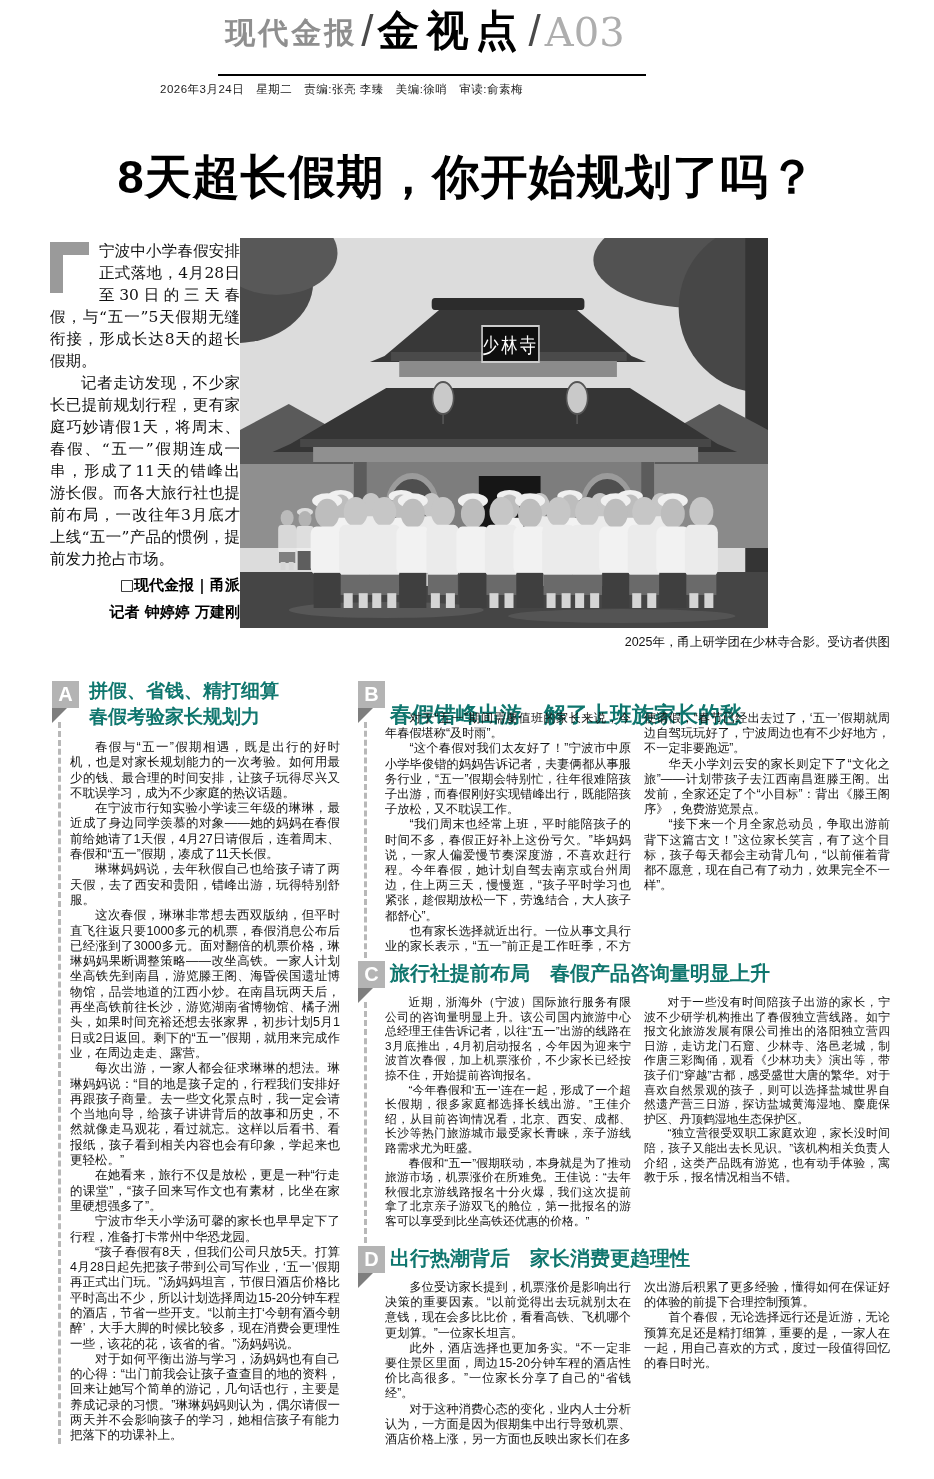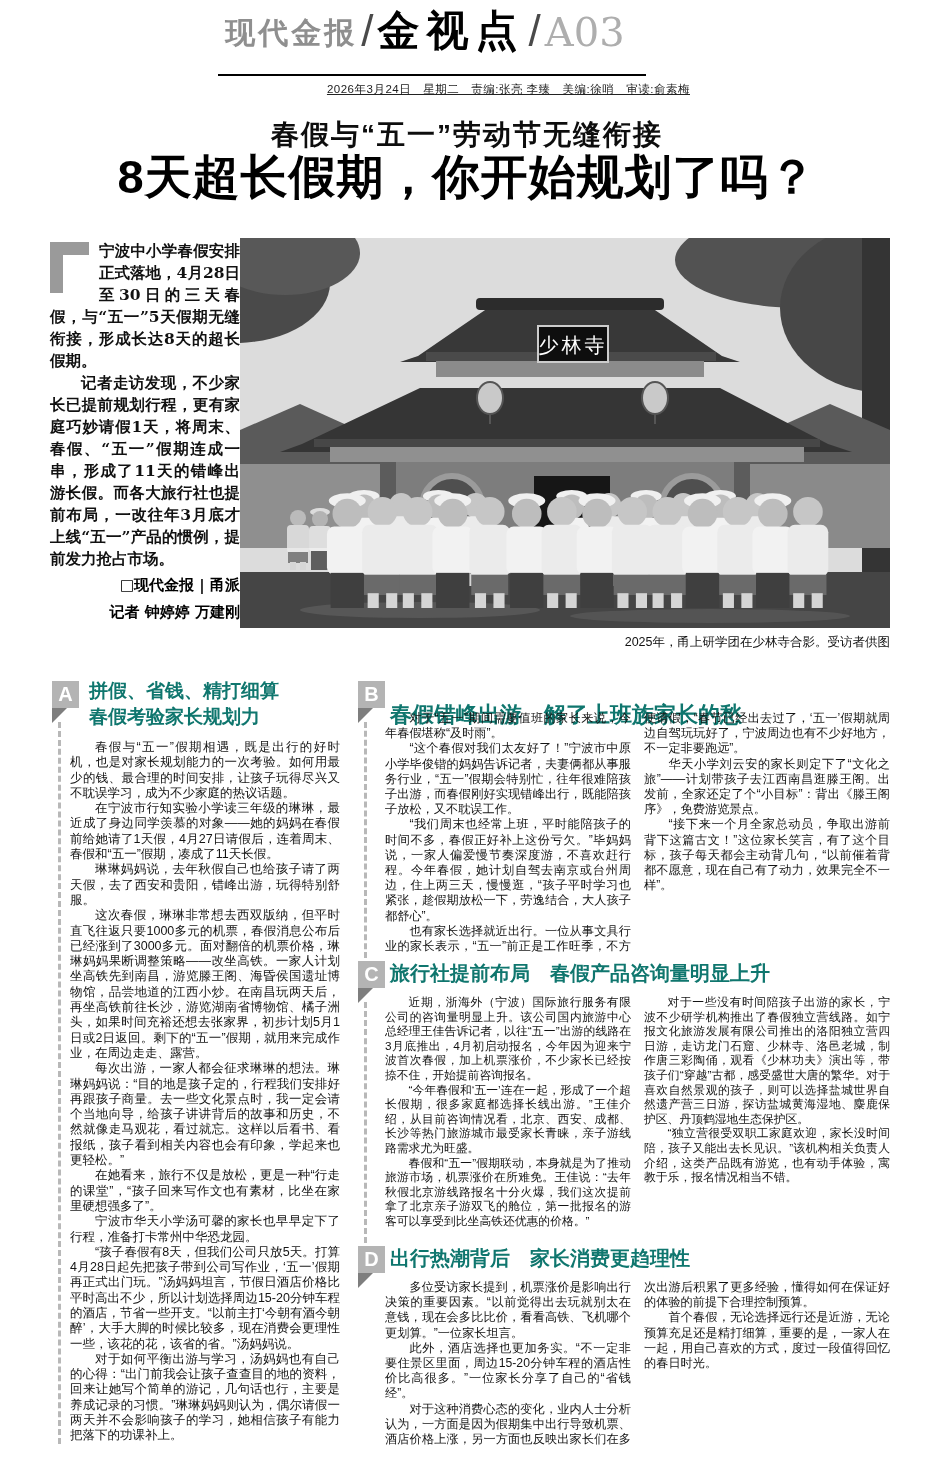--- a/index.html
+++ b/index.html
@@ -8,41 +8,41 @@
 
   
   .masthead-row{position:absolute;left:185px;top:0;width:480px;height:52px;
     display:flex;align-items:flex-end;justify-content:center;gap:4px;}
   .paper-name{font-family:"DejaVu Serif",serif;font-size:30px;font-weight:bold;
     color:#8f8f8f;letter-spacing:3px;line-height:1;padding-bottom:4px;}
   .mast-slash{font-size:44px;font-weight:100;color:#4a4a4a;line-height:0.95;}
   .section-name{font-size:42px;font-weight:900;color:#000;letter-spacing:7px;line-height:1;}
   .page-number{font-family:"DejaVu Serif",serif;font-size:40px;color:#aeaeae;line-height:1;}
   .header-rule{position:absolute;left:218px;top:74px;width:428px;height:2px;background:#000;}
-  .dateline{position:absolute;left:160px;top:82px;width:530px;text-align:right;
-    font-size:11.5px;color:#222;letter-spacing:0.5px;text-decoration:underline;}
+  .dateline{position:absolute;left:160px;top:82px;width:530px;text-align:left;
+    font-size:11.5px;color:#222;letter-spacing:0.5px;}
 
   
   .kicker{position:absolute;left:0;top:116px;width:934px;text-align:center;
     font-size:28px;font-weight:600;letter-spacing:2px;color:#0d0d0d;}
   .main-title{position:absolute;left:0;top:146px;width:934px;text-align:center;
     font-size:47px;font-weight:900;letter-spacing:1px;color:#000;}
 
   
   .intro{position:absolute;left:50px;top:240px;width:190px;}
   .corner-mark{float:left;width:26px;height:38px;border-top:13px solid #9a9a9a;
     border-left:13px solid #9a9a9a;margin:2px 10px 6px 0;}
   .intro p{margin:0;font-family:"DejaVu Serif",serif;font-size:15.5px;line-height:22px;
-    text-align:justify;text-indent:2em;color:#111;font-weight:bold;}
+    text-align:justify;text-indent:2em;color:#111;}
   .intro p:first-child{text-indent:0;}
   .byline{font-family:"DejaVu Serif",serif;font-weight:bold;font-size:15px;line-height:23px;
     text-align:right;margin-top:4px;color:#000;}
 
   
-  .photo{position:absolute;left:240px;top:238px;width:650px;height:390px;background:#d9d9d9;text-align:center;}
+  .photo{position:absolute;left:240px;top:238px;width:528px;height:390px;background:#d9d9d9;text-align:center;}
   .photo svg{display:block;width:100%;height:100%;}
   .caption{position:absolute;left:240px;top:634px;width:650px;text-align:right;
     font-size:12.5px;color:#111;}
 
   
   .marker{position:absolute;width:27px;height:27px;background:#b4b4b4;color:#fff;
     font-weight:bold;font-size:20px;text-align:center;line-height:27px;}
   .marker-tri{position:absolute;width:0;height:0;
     border-top:15px solid #7e7e7e;border-right:15px solid transparent;}
   .dashline{position:absolute;width:0;border-left:3px dashed #b8b8b8;}
@@ -69,21 +69,20 @@
   <div class="masthead-row">
     <span class="paper-name">现代金报</span>
     <span class="mast-slash">/</span>
     <span class="section-name">金视点</span>
     <span class="mast-slash">/</span>
     <span class="page-number">A03</span>
   </div>
   <div class="header-rule"></div>
   <div class="dateline">2026年3月24日　星期二　责编:张亮 李臻　美编:徐哨　审读:俞素梅</div>
 
-  <div class="kicker">春假与“五一”劳动节无缝衔接</div>
   <div class="main-title">8天超长假期，你开始规划了吗？</div>
 
   <div class="intro">
     <div class="corner-mark"></div>
     <div>
         <p>宁波中小学春假安排正式落地，4月28日至30日的三天春假，与“五一”5天假期无缝衔接，形成长达8天的超长假期。</p>
         <p>记者走访发现，不少家长已提前规划行程，更有家庭巧妙请假1天，将周末、春假、“五一”假期连成一串，形成了11天的错峰出游长假。而各大旅行社也提前布局，一改往年3月底才上线“五一”产品的惯例，提前发力抢占市场。</p>
       </div>
     <div class="byline">□现代金报 | 甬派</div>
     <div class="byline">记者 钟婷婷 万建刚</div>

